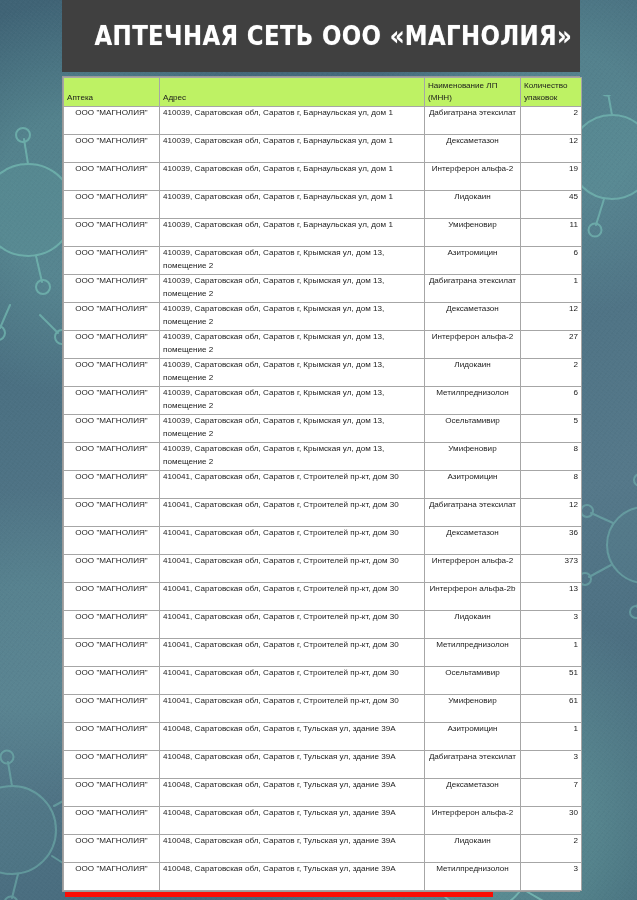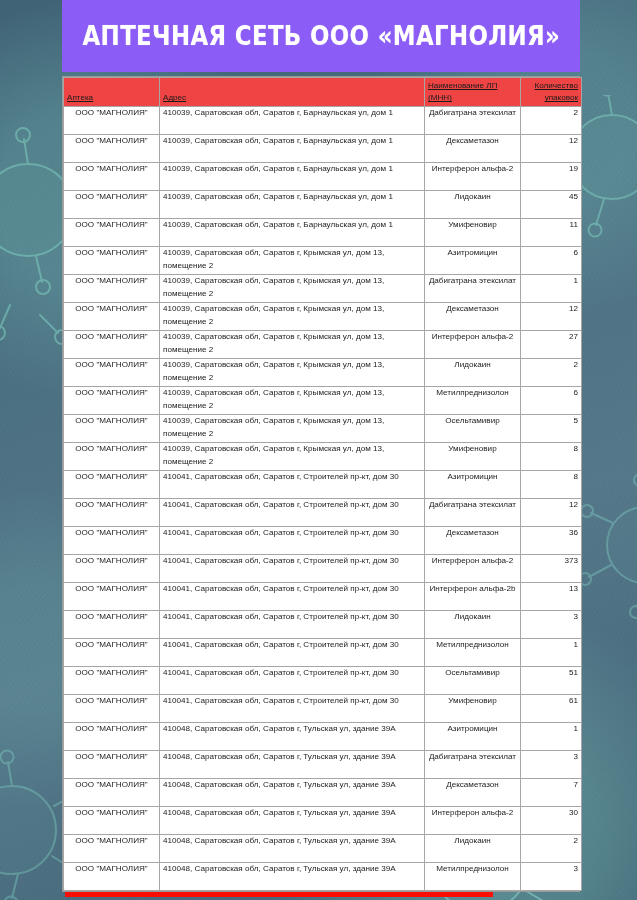--- a/index.html
+++ b/index.html
@@ -42,25 +42,24 @@
     pointer-events: none;
   }
 
   
   #title-banner {
     position: absolute;
     left: 62px;
     top: 0;
     width: 518px;
     height: 72px;
-    background: #8b5cf6;
+    background: #404040;
     z-index: 5;
     display: flex;
     align-items: center;
-    justify-content: center;
   }
   #title-text {
     color: #ffffff;
     font-family: "DejaVu Sans", sans-serif;
     font-weight: bold;
     font-size: 26px;
     letter-spacing: .4px;
     transform: scaleX(0.88);
     transform-origin: center;
     white-space: nowrap;
@@ -99,25 +98,24 @@
     vertical-align: top;
     overflow: hidden;
     font-family: "Liberation Sans", sans-serif;
   }
   table#supply-table thead th {
     height: 27px;
     font-weight: normal;
     text-align: left;
     vertical-align: bottom;
     padding-bottom: 1px;
-    background: #ef4444;
-    text-decoration: underline;
+    background: #bef264;
   }
   table#supply-table thead th.num {
-    text-align: right;
+    text-align: left;
   }
   table#supply-table tbody td {
     height: 28px;
     box-sizing: border-box;
   }
   td.apteka {
     text-align: center;
     vertical-align: bottom;
     padding-bottom: 1px;
     white-space: nowrap;

